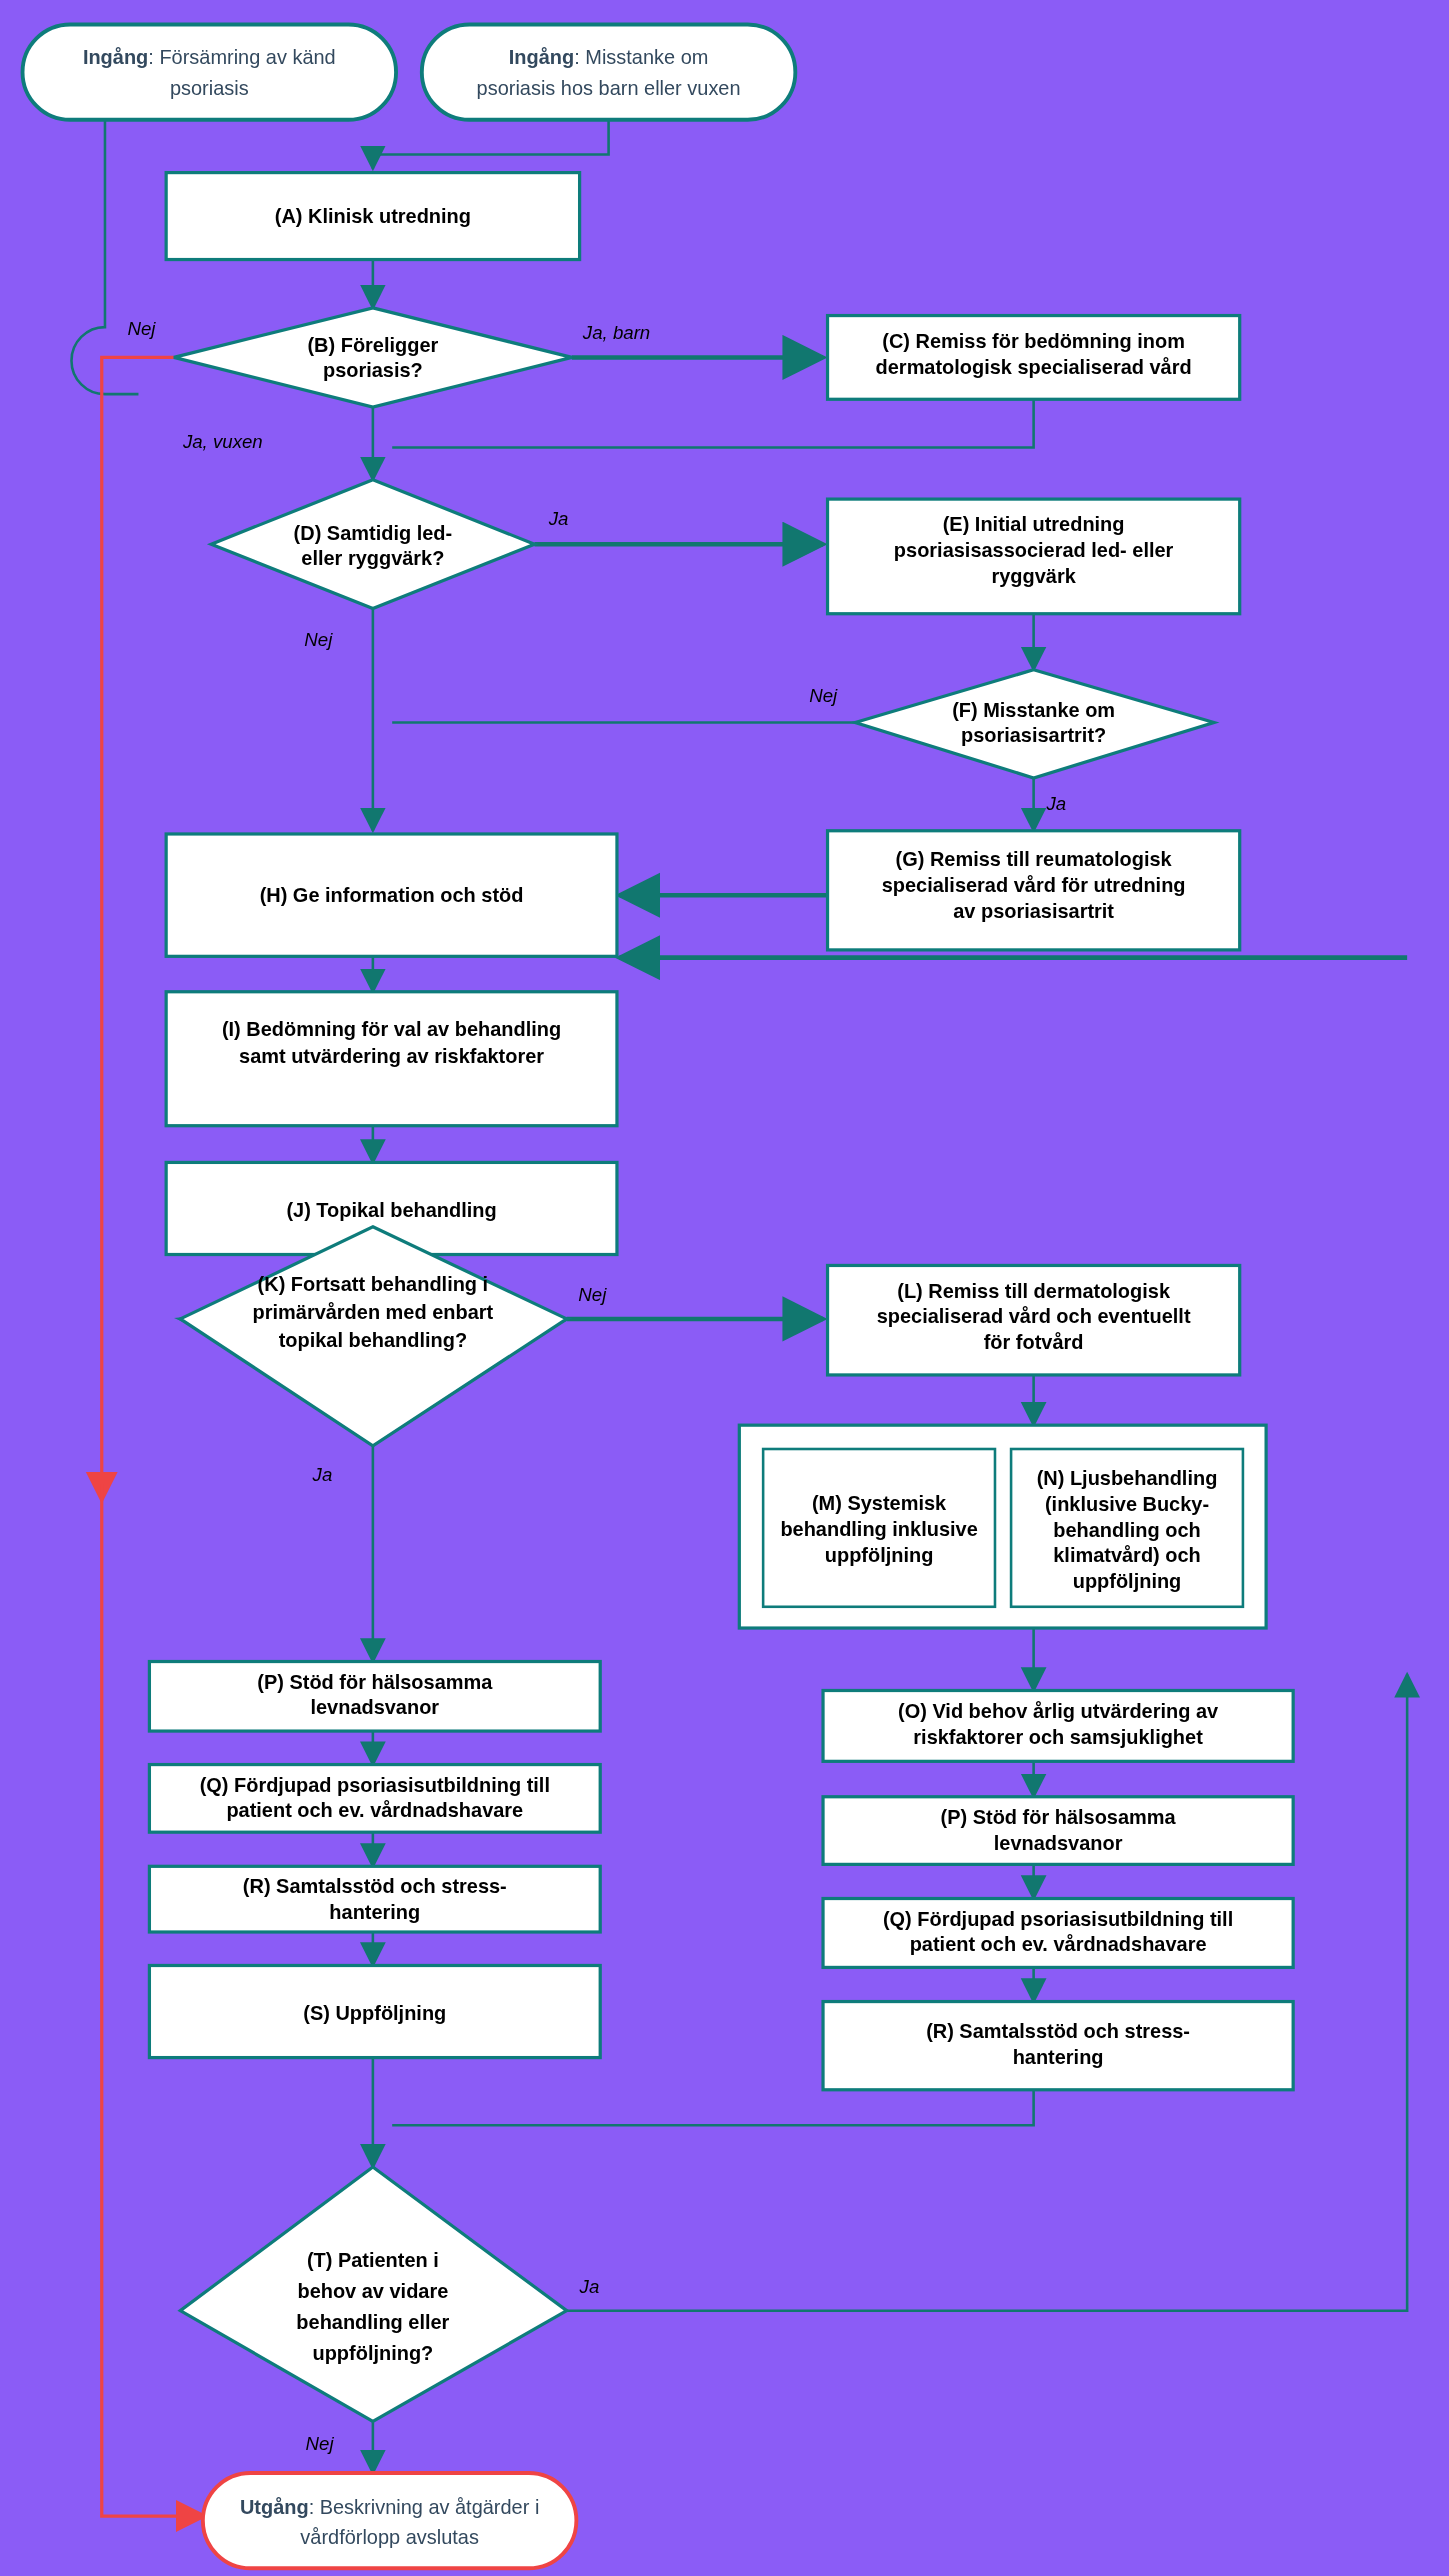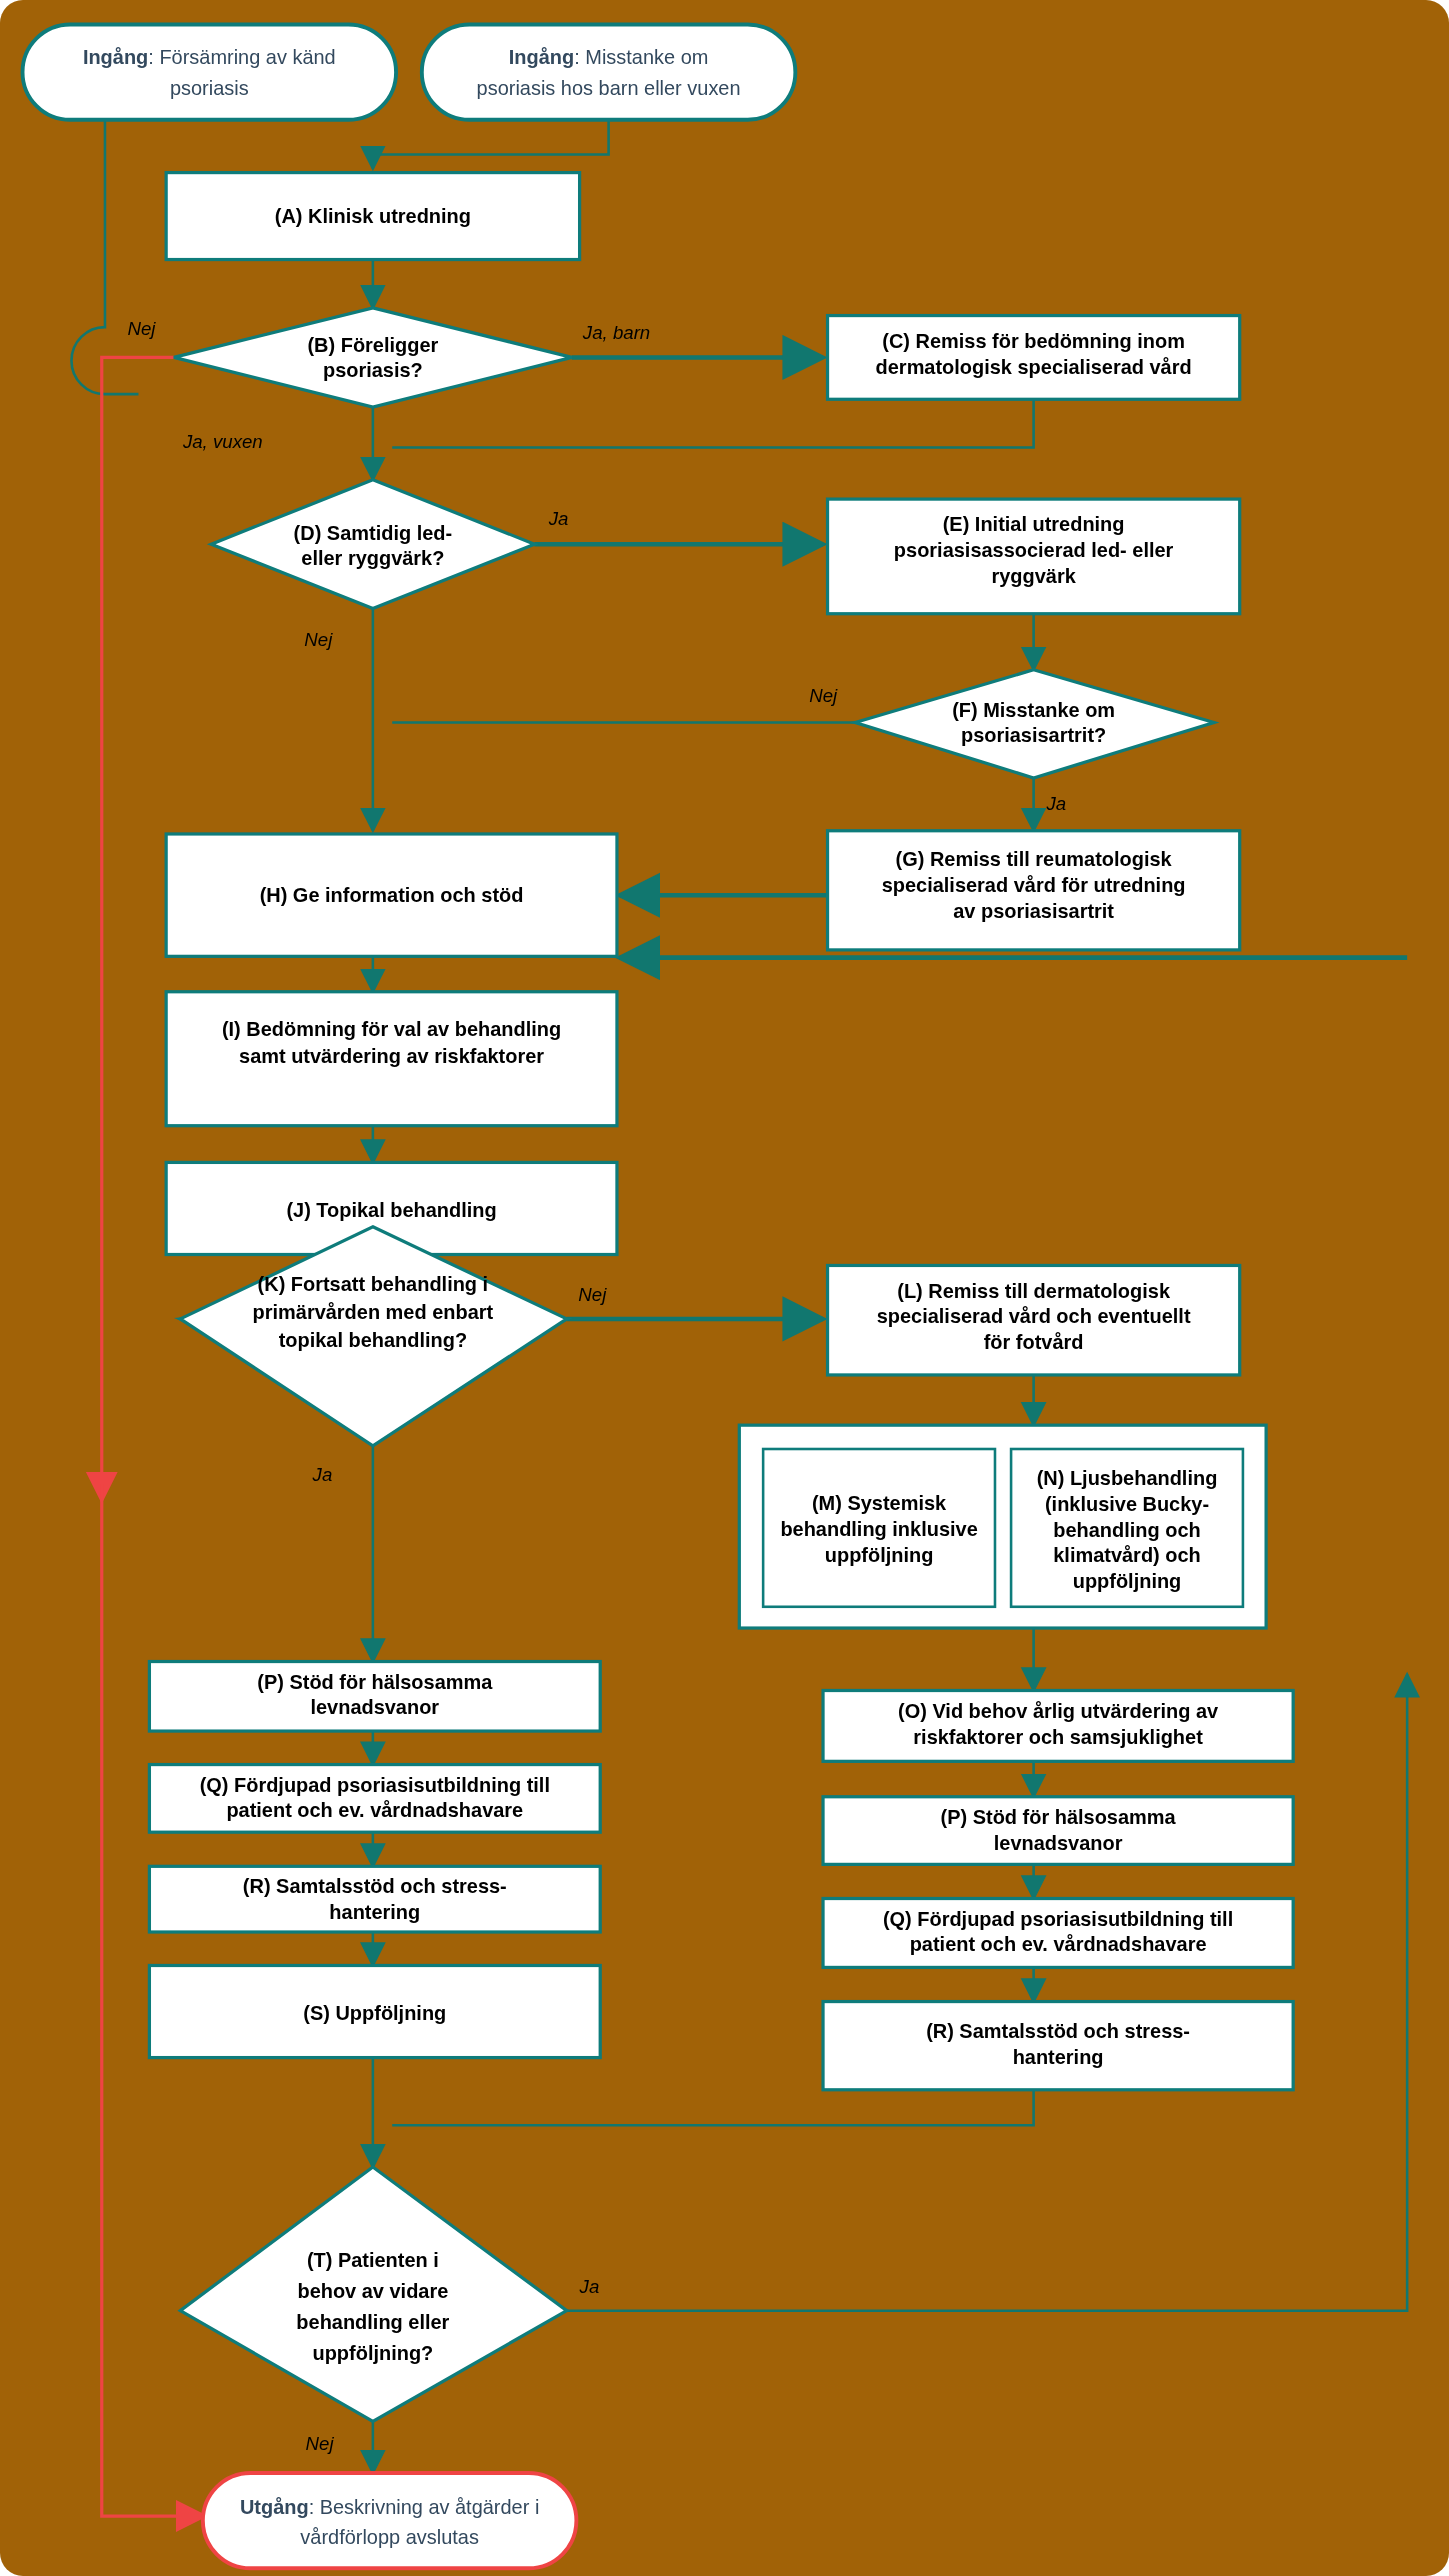--- a/index.html
+++ b/index.html
@@ -1,17 +1,17 @@
 <!DOCTYPE html>
 <html style="font-size:10.3px"><head>
 <meta charset="utf-8">
 <style>
   html,body{margin:0;padding:0;background:#ffffff;}
   body{font-family:"Liberation Sans",sans-serif;}
-  #stage{position:relative;width:1449px;height:2576px;background:#a16207;overflow:hidden;border-radius:23px;}
+  #stage{position:relative;width:1449px;height:2576px;background:#8b5cf6;overflow:hidden;}
   svg{position:absolute;top:0;left:0;width:1449px;height:2576px;}
   .nodetext{font-family:"Liberation Sans",sans-serif;font-weight:bold;fill:#000000;font-size:31px;}
   .termtext{font-family:"Liberation Sans",sans-serif;fill:#33495e;font-size:31px;}
   .termtext .b{font-weight:bold;}
   .edgelabel{font-family:"Liberation Sans",sans-serif;font-style:italic;fill:#000000;font-size:29px;}
 </style>
 </head>
 <body>
 
 <div id="stage">

